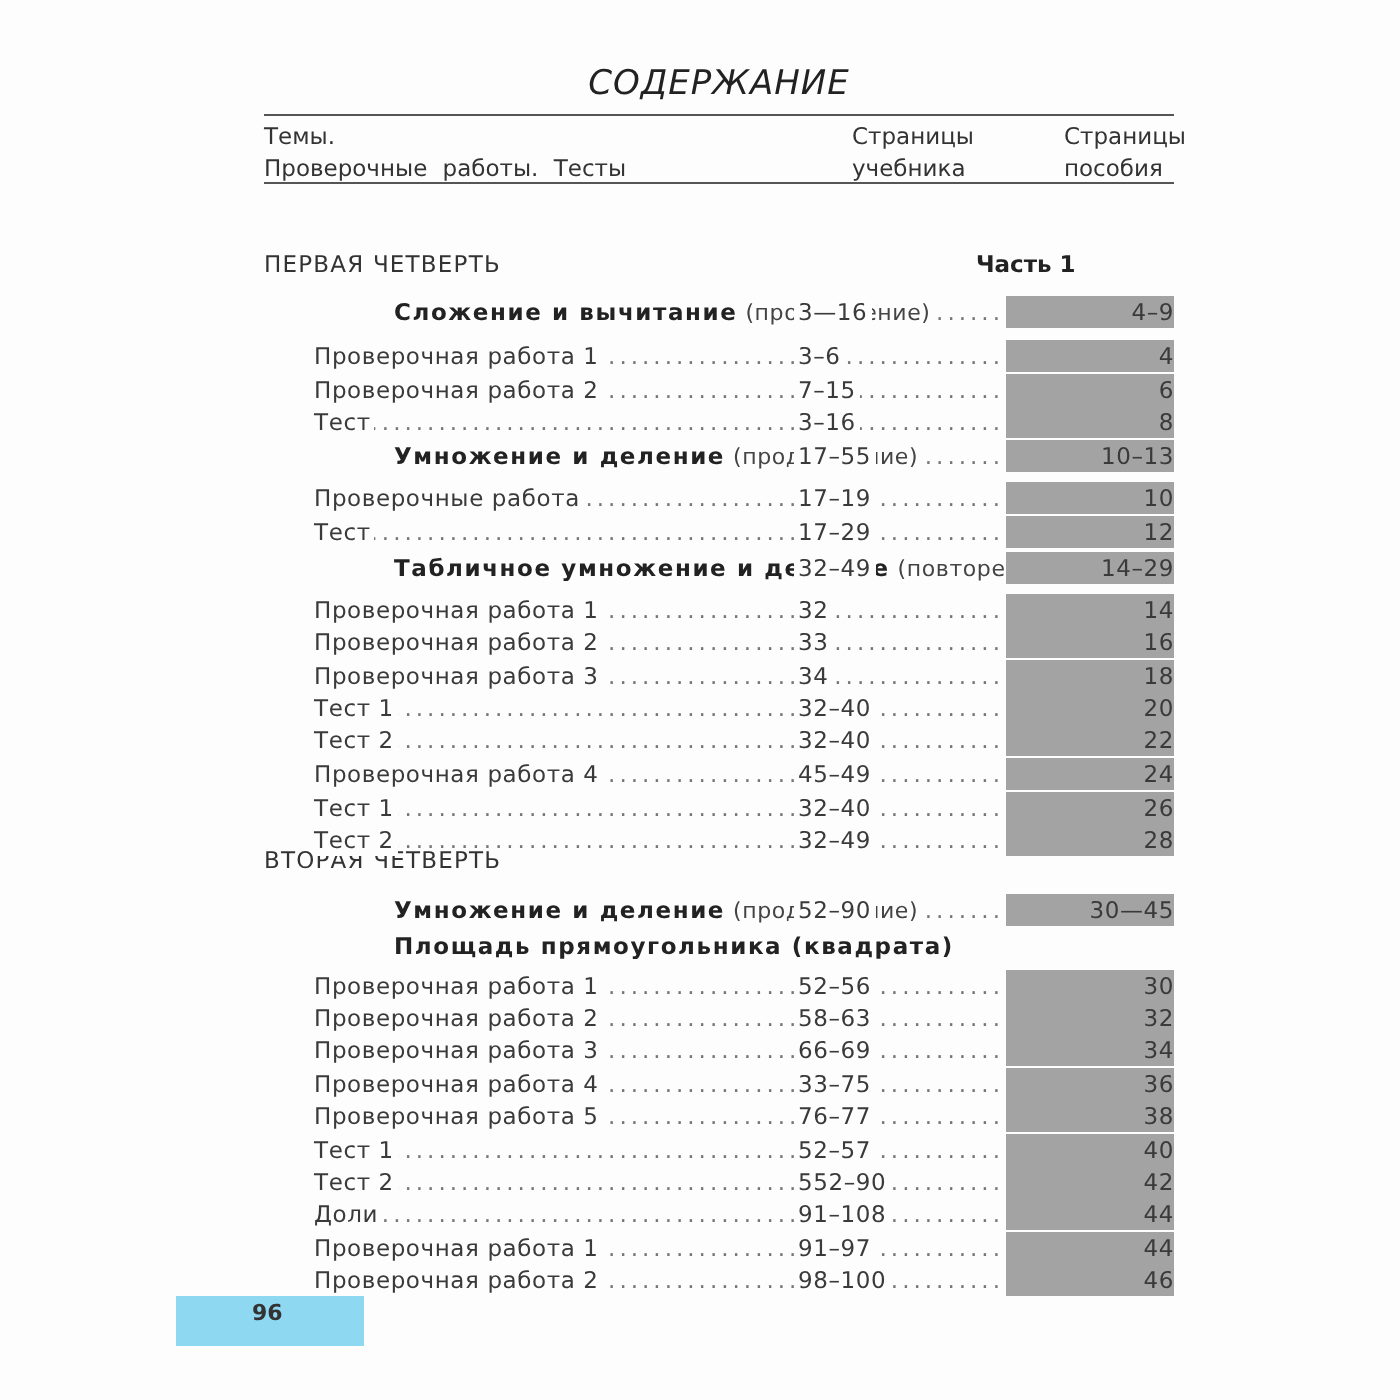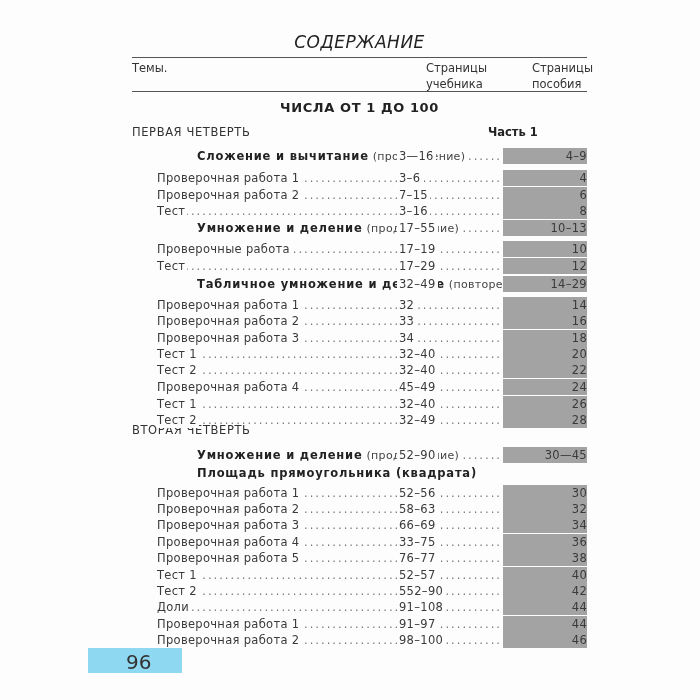--- a/index.html
+++ b/index.html
@@ -18,44 +18,44 @@
          color:#3a3a3a; letter-spacing:0.3px; white-space:nowrap; }
   .row .label { position:absolute; left:0; top:0; background:#fdfdfd; padding-right:2px; }
   .row .label b { color:#222; letter-spacing:0.8px;margin-left:40px; }
   .row .label i { font-style:normal; font-size:11px; color:#444; }
   .row .dots { position:absolute; left:0; right:0; top:0; overflow:hidden; color:#777;
                letter-spacing:2px; }
   .row .tpages { position:absolute; left:240px; top:0; background:#fdfdfd; padding:0 2px; }
   .row .mpages { position:absolute; right:0; top:0; width:80px; background:#a3a3a3; text-align:right; padding-left:4px; }
   .row.heading-only .label { background:transparent; }
   .pagenum { position:absolute; left:88px; top:648px; width:94px; height:25px; background:#8fd8f2; }
-  .pagenum span { position:absolute; left:38px; top:2px; font-weight:normal; font-size:20px; color:#333; }
+  .pagenum span { position:absolute; left:38px; top:2px; font-weight:bold; font-size:11px; color:#333; }
 </style>
 </head>
 <body>
 
 <div class="page">
 
   <div class="title">СОДЕРЖАНИЕ</div>
 
   <div class="hline" style="top:57px"></div>
   <div class="hdr" style="left:132px;top:60px">
     <div>Темы.</div>
+    <div style="word-spacing:4px">Проверочные работы. Тесты</div>
   </div>
   <div class="hdr" style="left:426px;top:60px">
     <div>Страницы</div>
     <div>учебника</div>
   </div>
   <div class="hdr" style="left:532px;top:60px">
     <div>Страницы</div>
     <div>пособия</div>
   </div>
   <div class="hline" style="top:91px"></div>
 
-  <div class="section-title">ЧИСЛА ОТ 1 ДО 100</div>
 
   <div class="quarter" style="top:125px">ПЕРВАЯ ЧЕТВЕРТЬ</div>
   <div class="part" style="top:125px">Часть 1</div>
 
   <div class="quarter" style="top:423px">ВТОРАЯ ЧЕТВЕРТЬ</div>
 
   <div id="rows">
       <div class="row" style="top: 148px;">
         <span class="dots">....................................................................................................</span>
         <span class="label"><b>Сложение и вычитание</b> <i>(продолжение)</i></span>

